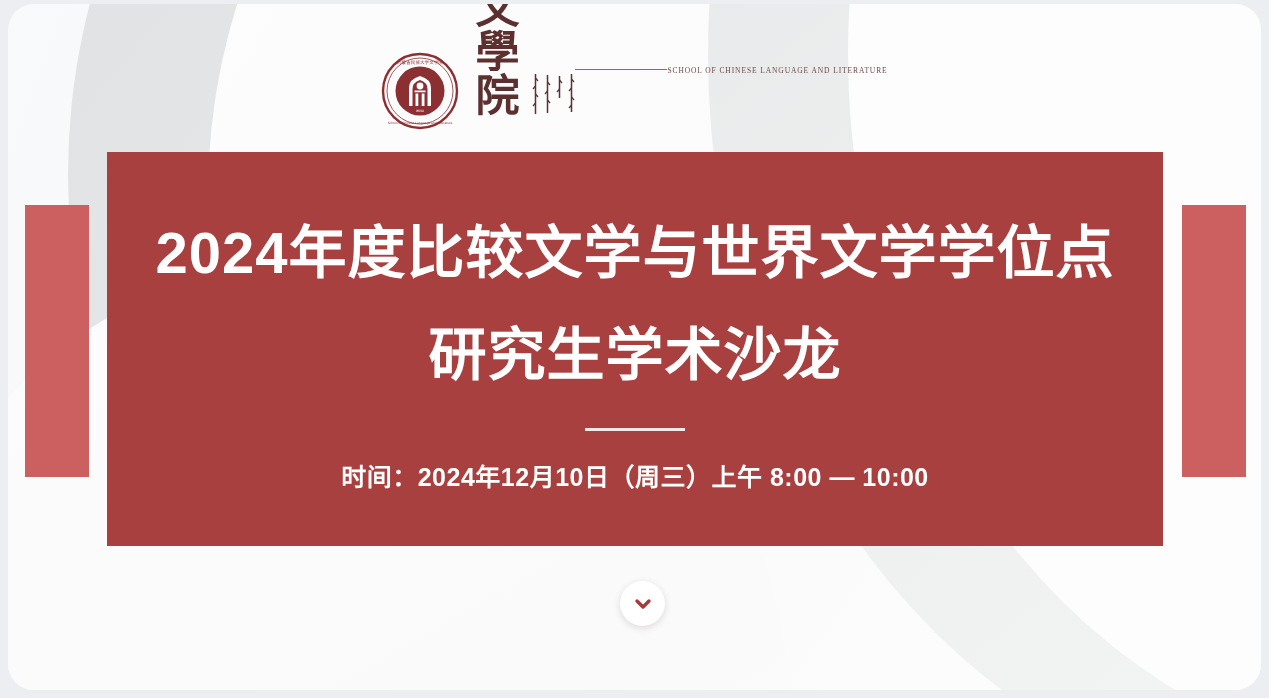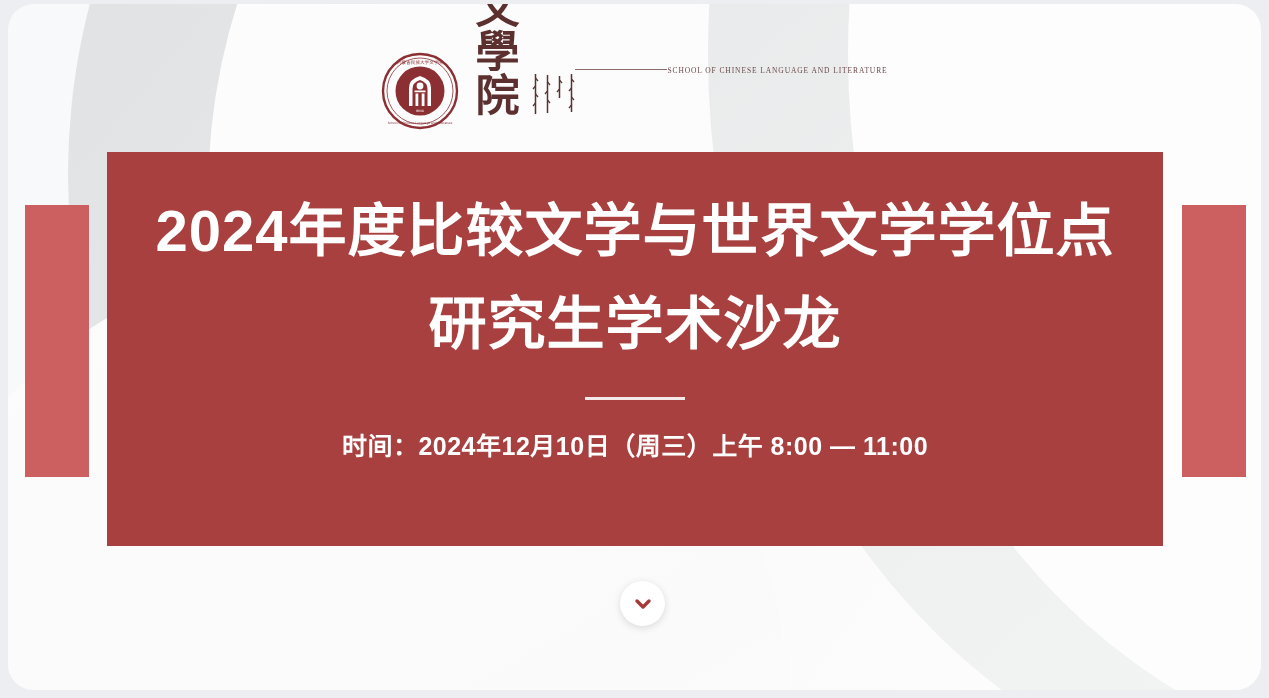--- a/index.html
+++ b/index.html
@@ -175,33 +175,33 @@
     top: 148px;
     width: 1056px;
     height: 394px;
     background: #a84040;
     z-index: 6;
     display: flex;
     flex-direction: column;
     align-items: center;
     justify-content: flex-start;
     box-sizing: border-box;
-    padding-top: 50px;
+    padding-top: 72px;
   }
   .title-line {
     color: #ffffff;
     font-family: "Liberation Sans", "DejaVu Sans", sans-serif;
     font-weight: bold;
     font-size: 58px;
     line-height: 1.0;
     letter-spacing: 1px;
     text-align: center;
     white-space: nowrap;
   }
-  .title-line.second { margin-top: 35px; }
+  .title-line.second { margin-top: 44px; }
 
   .divider {
     width: 100px;
     height: 3px;
     background: #f4e8e8;
     margin: 44px 0 0 0;
   }
   .datetime {
     margin-top: 26px;
     color: #ffffff;
@@ -297,21 +297,21 @@
       </div>
     </div>
 
     <div class="side-bar left"></div>
     <div class="side-bar right"></div>
 
     <div class="band">
       <div class="title-line">2024年度比较文学与世界文学学位点</div>
       <div class="title-line second">研究生学术沙龙</div>
       <div class="divider"></div>
-      <div class="datetime">时间：2024年12月10日（周三）上午 8:00 — 11:00</div>
+      <div class="datetime">时间：2024年12月10日（周三）上午 8:00 — 10:00</div>
     </div>
 
     <button class="scroll-btn">
       <span>
         <svg width="22" height="22" viewBox="0 0 22 22" aria-hidden="true">
           <path d="M5 8 L11 14 L17 8" fill="none" stroke="#a63a3a" stroke-width="3.4" stroke-linecap="round" stroke-linejoin="round"></path>
         </svg>
       </span>
     </button>
 

